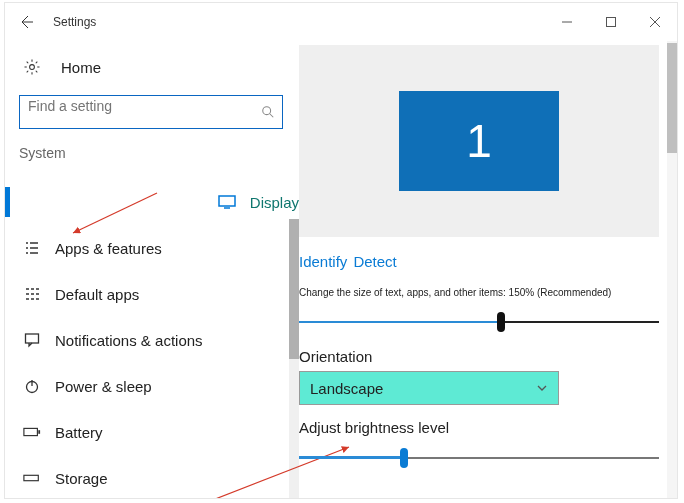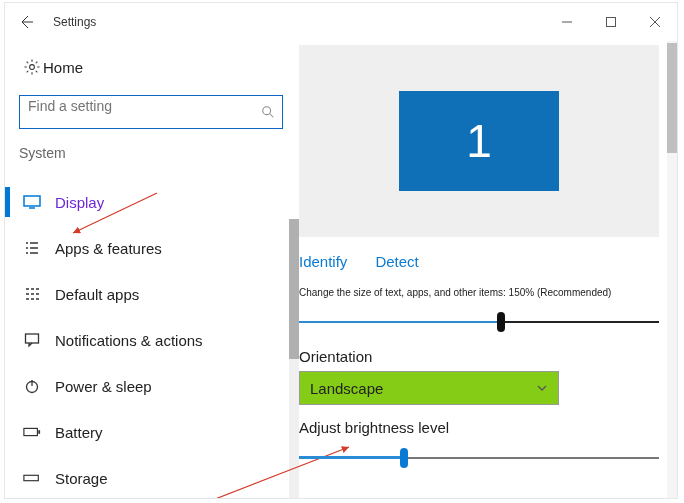--- a/index.html
+++ b/index.html
@@ -49,21 +49,21 @@
     overflow: hidden;
   }
   .left {
     width: 294px;
     padding-left: 14px;
     position: relative;
   }
   .home-row {
     display: flex; align-items: center;
     height: 40px;
-    gap: 2px;
+    gap: 20px;
     padding-left: 4px;
     margin-top: 6px;
     font-size: 15px;
     color: #222;
   }
   .search-wrap {
     margin-top: 8px;
     margin-right: 16px;
   }
   .search {
@@ -99,21 +99,22 @@
     height: 46px;
     display: flex;
     align-items: center;
     gap: 14px;
     padding-left: 4px;
     font-size: 15px;
     color: #222;
     position: relative;
   }
   .nav-item.active {
-    color: #6d28d9;
+    color: #0f766e;
+    justify-content: flex-end;
   }
   .nav-item.active::before {
     content: "";
     position: absolute;
     left: -14px; top: 8px; bottom: 8px;
     width: 5px;
     background: #0078d7;
   }
   .nav-icon { width: 18px; display: flex; justify-content: center; color: inherit; }
 
@@ -153,21 +154,21 @@
     width: 160px; height: 100px;
     background: #0f6fb7;
     display: flex; align-items: center; justify-content: center;
     color: #fff;
     font-size: 46px;
     font-weight: 200;
   }
   .link-row {
     margin-top: 16px;
     display: flex;
-    gap: 28px;
+    gap: 6px;
     font-size: 15px;
     color: #0a7bd4;
   }
   .link-row span { cursor: pointer; }
   .desc {
     margin-top: 16px;
     font-size: 10px;
     color: #222;
     line-height: 1.4;
   }
@@ -196,21 +197,21 @@
   }
   .select-box {
     margin-top: 6px;
     width: 260px; height: 34px;
     border: 1px solid #999;
     display: flex; align-items: center;
     padding: 0 10px;
     justify-content: space-between;
     font-size: 15px;
     color: #222;
-    background: #84cc16;
+    background: #5eead4;
   }
   .right-scroll {
     position: absolute;
     right: 0; top: 0; bottom: 0;
     width: 10px;
     background: #f5f5f5;
   }
   .right-thumb {
     width: 10px; height: 110px;
     background: #bfbfbf;

